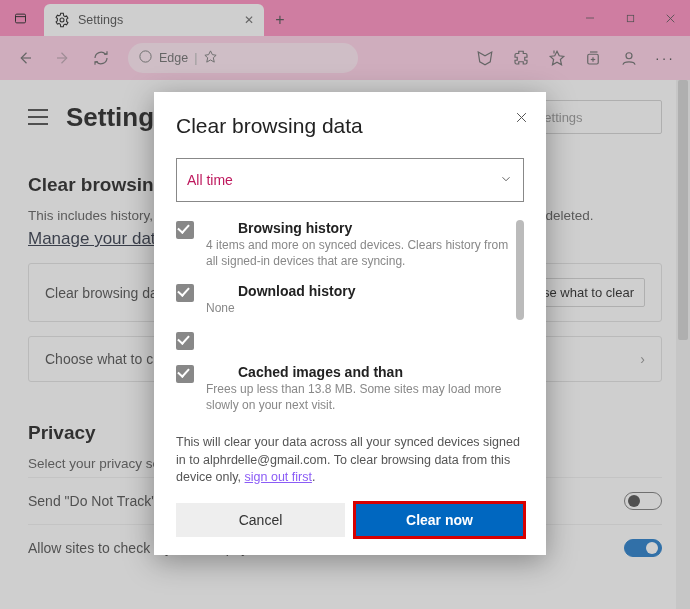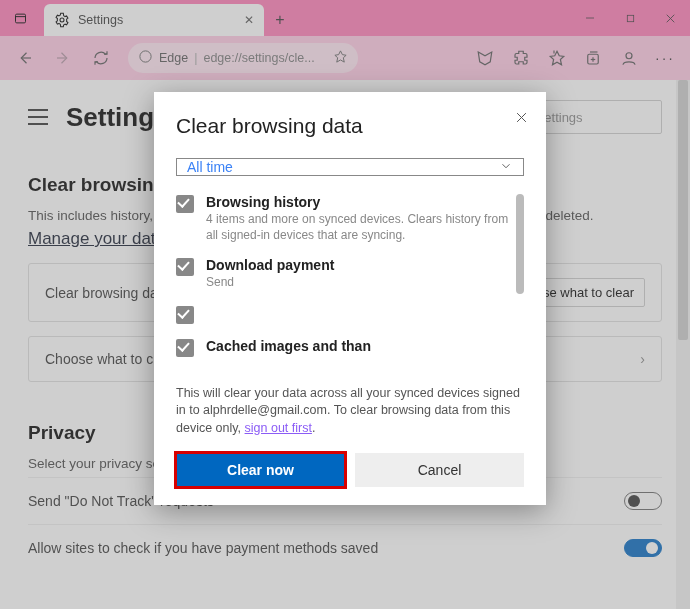--- a/index.html
+++ b/index.html
@@ -55,29 +55,29 @@
 
 
 .backdrop { position:absolute; inset:0; background:rgba(128,128,128,0.38); }
 
 
 .modal { position:absolute; top:92px; left:154px; width:392px; background:#fff; box-shadow:0 6px 28px rgba(0,0,0,0.35); padding: 22px 0 18px 0; }
 .modal-inner { padding: 0 22px; }
 .modal h1 { font-size:21px; font-weight:400; color:#222; margin-bottom: 20px; }
 .modal .close-x { position:absolute; top:14px; right:14px; width:22px; height:22px; display:flex; align-items:center; justify-content:center; cursor:pointer; color:#555; }
 .modal .label { font-size:12.5px; color:#555; margin-bottom:4px; }
-.modal .select { border:1px solid #888; height:18px; display:flex; align-items:center; justify-content:space-between; padding:0 10px; font-size:14px; color:#3b82f6; margin-bottom: 18px; cursor:pointer; }
+.modal .select { border:1px solid #888; height:44px; display:flex; align-items:center; justify-content:space-between; padding:0 10px; font-size:14px; color:#be185d; margin-bottom: 18px; cursor:pointer; }
 .modal .chev { color:#555; }
 
 .modal .list { position:relative; max-height: 200px; overflow:hidden; padding-right: 14px; }
 .modal .list-scroll { position:absolute; right:0; top:0; width:8px; height:100px; background:#bbb; border-radius:4px; }
 .modal .item { display:flex; gap:12px; margin-bottom: 14px; }
 .modal .cb { width:18px; height:18px; background:#888; border-radius:2px; flex-shrink:0; position:relative; margin-top:1px; cursor:pointer; }
 .modal .cb::after { content:""; position:absolute; left:4px; top:1px; width:5px; height:9px; border:solid #fff; border-width:0 2.2px 2.2px 0; transform:rotate(42deg); }
-.modal .item .t { font-size:14px; font-weight:600; color:#222; }
+.modal .item .t { font-size:14px; font-weight:600; color:#222;margin-left:32px; }
 .modal .item .d { font-size:12px; color:#888; line-height:1.35; margin-top:1px; }
 
 .modal .footer-note { font-size:12.5px; color:#555; line-height:1.4; margin: 14px 0 16px 0; }
 .modal .footer-note a { color:#8b5cf6; text-decoration:underline; cursor:pointer; }
 
 .modal .buttons { display:flex; gap:10px; }
 .modal .btn { flex:1; height:34px; display:flex; align-items:center; justify-content:center; font-size:14px; cursor:pointer; border:none; }
 .modal .btn.primary { background:#0067c0; color:#fff; font-weight:600; outline:3px solid #d80000; outline-offset:-1px; }
 .modal .btn.secondary { background:#eee; color:#333; }
 
@@ -144,21 +144,20 @@
         <path d="M20 12a8 8 0 0 1-14 5l-2 1"></path>
         <polyline points="4 21 4 17 8 17"></polyline>
       </svg>
     </div>
   <div class="addr">
     <span><svg viewBox="0 0 24 24" width="15" height="15">
           <circle cx="12" cy="12" r="9"></circle>
         </svg></span>
     <span class="edgechip">Edge</span>
     <span class="sep">|</span>
-    <span class="url">edge://settings/cle...</span>
     <span><svg viewBox="0 0 24 24" width="15" height="15">
           <polygon points="12 3 15 9 21 10 16.5 14 18 21 12 17.5 6 21 7.5 14 3 10 9 9"></polygon>
         </svg></span>
   </div>
   <div class="spacer"></div>
   <div class="tool-right">
     <div class="tool-icon">
         <svg viewBox="0 0 24 24" fill="#e2761b" stroke="none">
           <polygon points="3 4 12 9 21 4 19 17 12 21 5 17"></polygon>
         </svg>
@@ -264,37 +263,38 @@
       <div class="item">
         <div class="cb"></div>
         <div>
             <div class="t">Browsing history</div>
             <div class="d">4 items and more on synced devices. Clears history from all signed-in devices that are syncing.</div>
           </div>
       </div>
       <div class="item">
         <div class="cb"></div>
         <div>
-            <div class="t">Download payment</div>
-            <div class="d">Send</div>
+            <div class="t">Download history</div>
+            <div class="d">None</div>
           </div>
       </div>
       <div class="item">
         <div class="cb"></div>
       </div>
       <div class="item">
         <div class="cb"></div>
         <div>
             <div class="t">Cached images and than</div>
+            <div class="d">Frees up less than 13.8 MB. Some sites may load more slowly on your next visit.</div>
           </div>
       </div>
     </div>
 
     <div class="footer-note">
       <span>This will clear your data across all your synced devices signed in to alphrdelle@gmail.com. To clear browsing data from this device only, </span><a>sign out first</a><span>.</span>
     </div>
 
     <div class="buttons">
+      <button class="btn secondary">Cancel</button>
       <button class="btn primary">Clear now</button>
-      <button class="btn secondary">Cancel</button>
     </div>
   </div>
 </div>
 
 </body></html>

